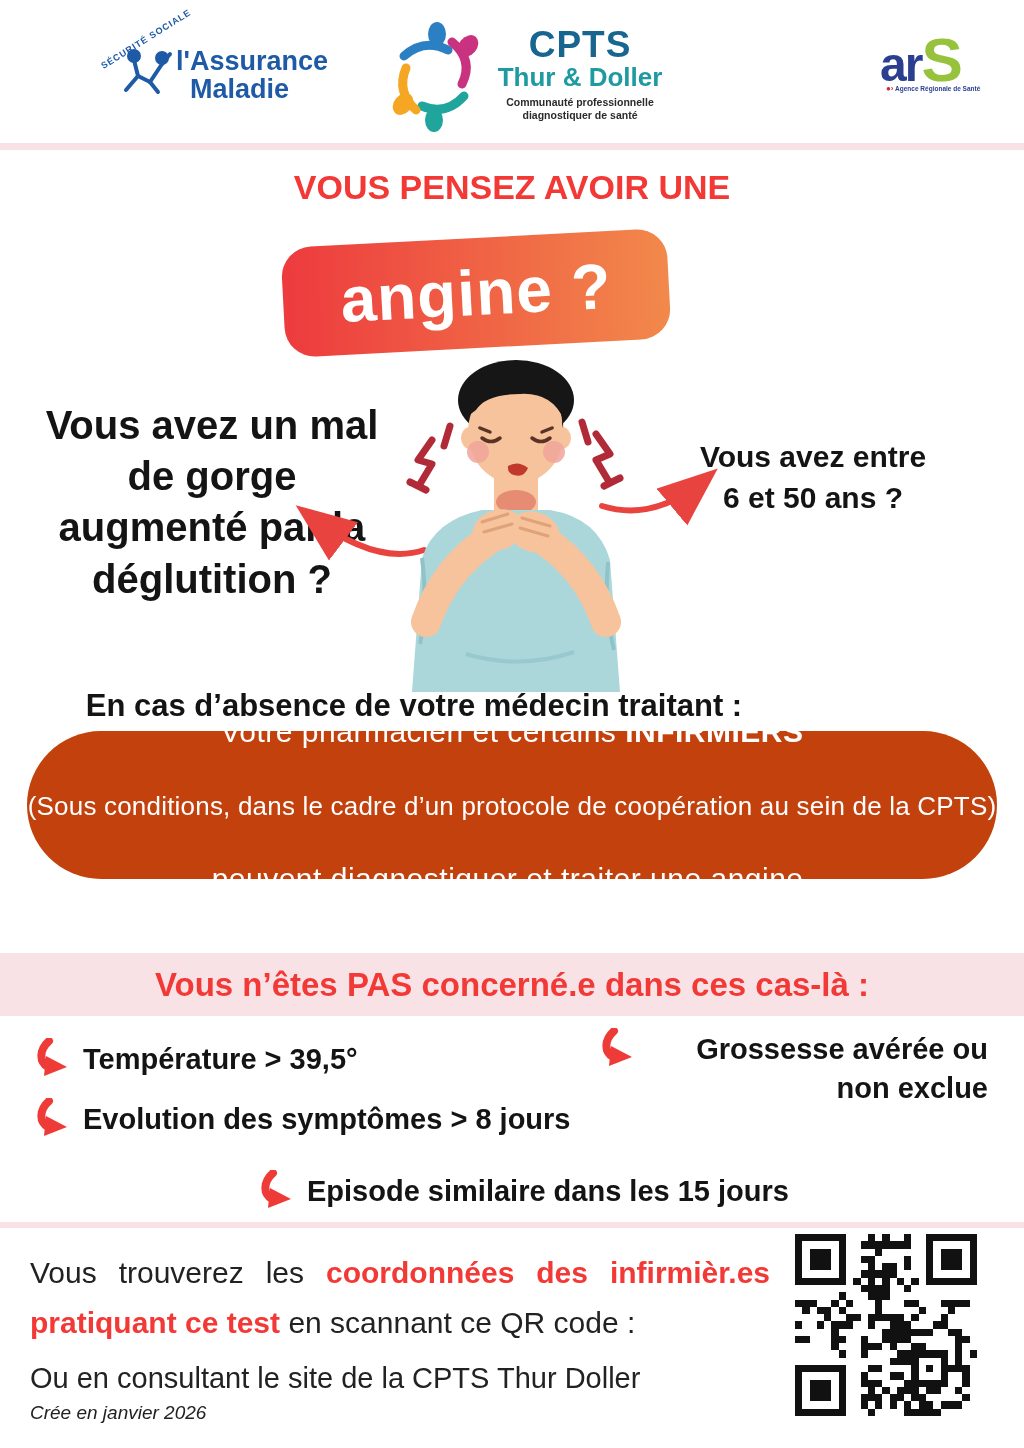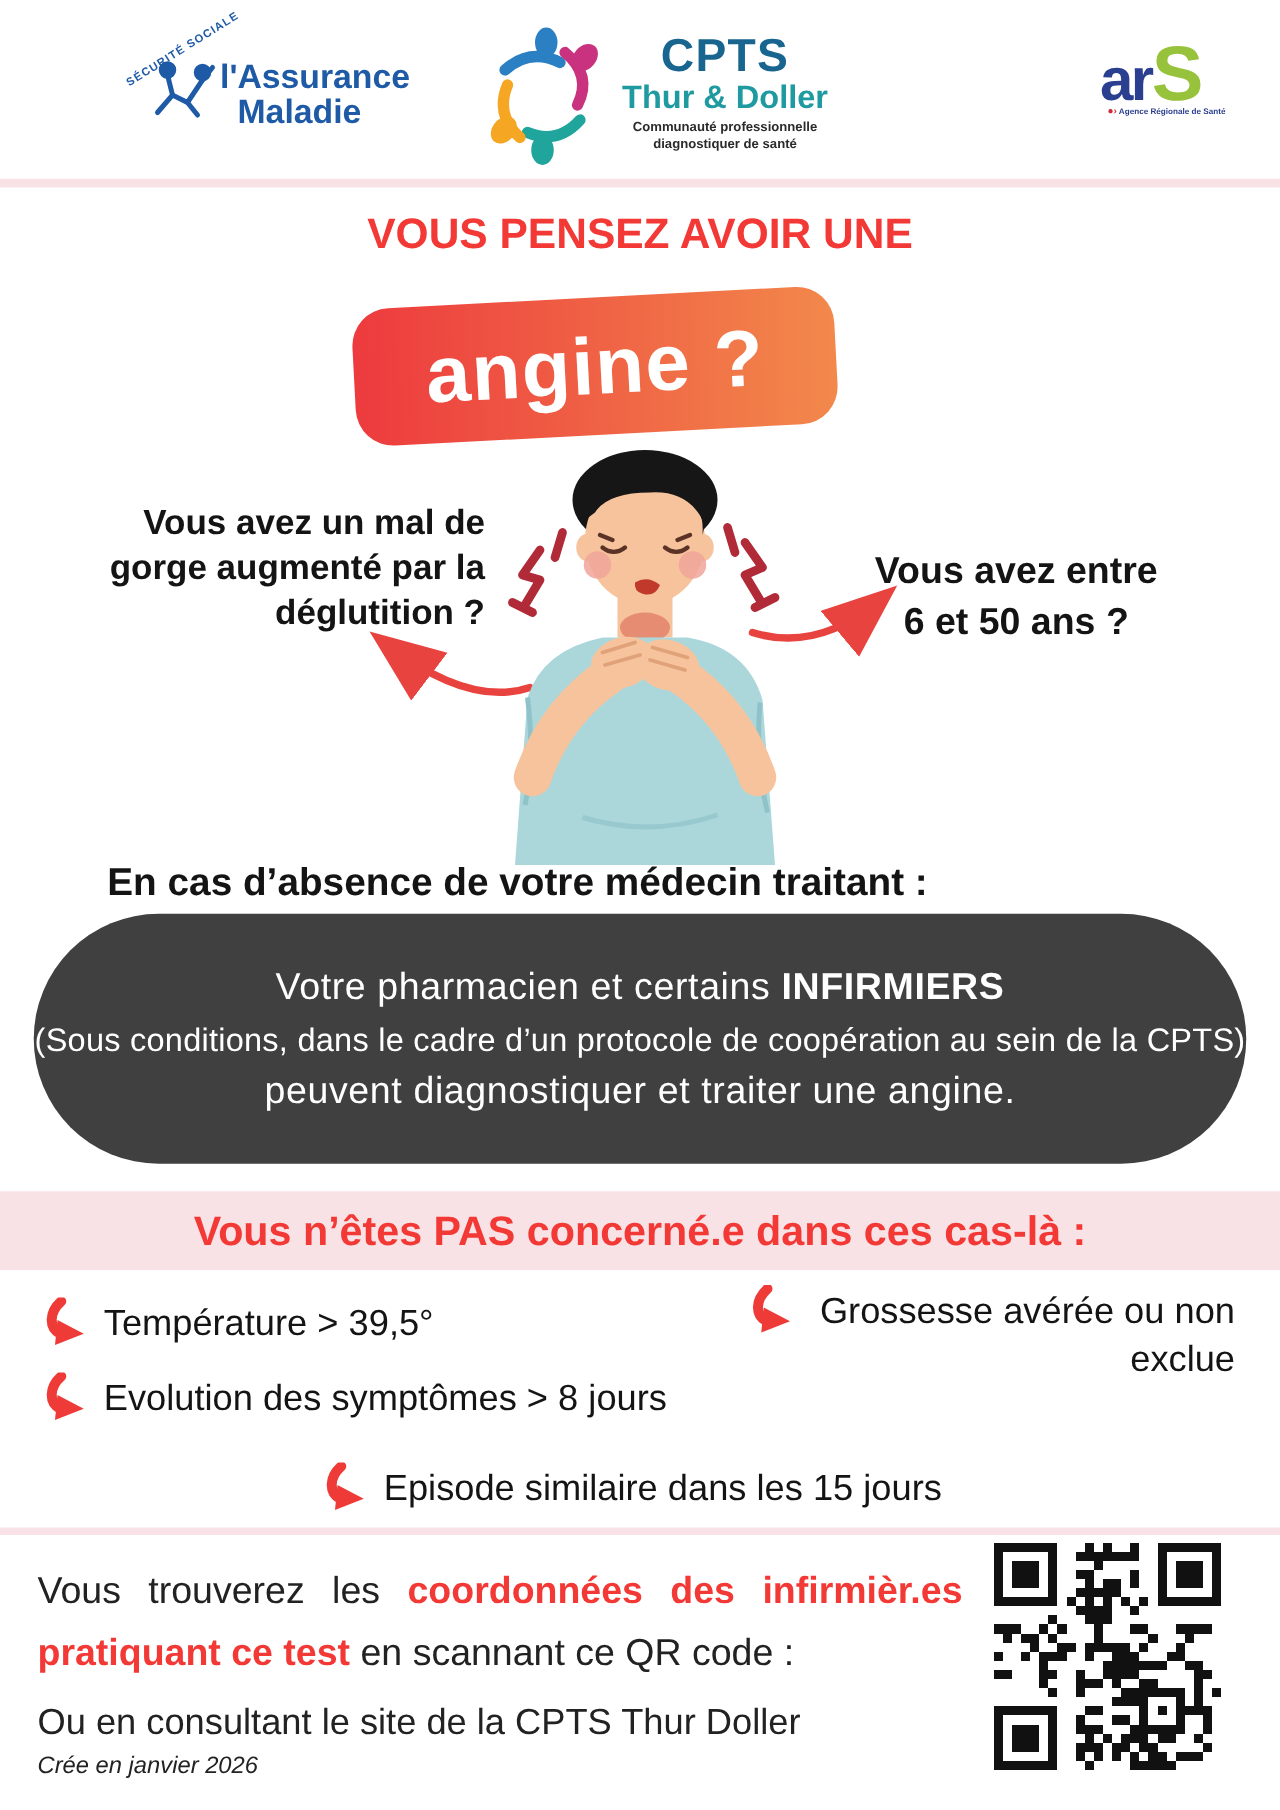--- a/index.html
+++ b/index.html
@@ -32,46 +32,46 @@
   #divider-bottom{top:1222px;height:6px;}
   
   .main-title{position:absolute;left:0;top:168px;width:1024px;text-align:center;
     font-size:34px;font-weight:800;color:#F23936;letter-spacing:0px;}
   .badge{position:absolute;left:283px;top:238px;width:386px;height:110px;
     background:linear-gradient(92deg,#ED3A3E 0%,#F2894B 100%);
     border-radius:30px;transform:rotate(-3deg);
     display:flex;align-items:center;justify-content:center;}
   .badge span{color:#fff;font-size:64px;font-weight:800;letter-spacing:1px;}
   
-  .q-left{position:absolute;left:36px;top:400px;width:352px;text-align:right;
-    font-size:28px;font-weight:800;line-height:1.28;color:#141414;}
+  .q-left{position:absolute;left:36px;top:400px;width:352px;text-align:center;
+    font-size:40px;font-weight:800;line-height:1.28;color:#141414;}
   .q-right{position:absolute;left:668px;top:437px;width:290px;text-align:center;
     font-size:30px;font-weight:800;line-height:1.35;color:#141414;}
   .arrow-svg{position:absolute;overflow:visible;}
   
   .person{position:absolute;left:370px;top:354px;width:292px;height:338px;}
   
   .subheading{position:absolute;left:0;top:688px;width:828px;text-align:center;
     font-size:31px;font-weight:800;color:#141414;}
-  .red-box{position:absolute;left:27px;top:731px;width:970px;height:200px;
-    background:#404040;border-radius:100px;
+  .red-box{position:absolute;left:27px;top:731px;width:970px;height:148px;
+    background:#c2410c;border-radius:100px;
     display:flex;flex-direction:column;align-items:center;justify-content:center;
-    color:#fff;text-align:center;}
+    color:#fff;text-align:center;gap:32px;}
   .rb-l1{font-size:30px;font-weight:400;letter-spacing:.5px;}
   .rb-l1 b{font-weight:800;}
   .rb-l2{font-size:26px;font-weight:400;margin-top:10px;letter-spacing:.2px;}
   .rb-l3{font-size:30px;font-weight:400;margin-top:8px;letter-spacing:.5px;}
   
   .banner{position:absolute;left:0;top:953px;width:1024px;height:63px;background:#F8E2E6;
     display:flex;align-items:center;justify-content:center;}
   .banner span{color:#F23936;font-size:33px;font-weight:800;}
   
   .excl-item{position:absolute;display:flex;align-items:flex-start;}
   .excl-icon{flex:0 0 auto;margin-right:14px;margin-top:-2px;}
-  .excl-text{font-size:29px;font-weight:400;color:#141414;line-height:1.35;}
+  .excl-text{font-size:29px;font-weight:700;color:#141414;line-height:1.35;}
   #excl-1{left:35px;top:1040px;}
   #excl-2{left:35px;top:1100px;}
   #excl-3{left:600px;top:1030px;width:400px;}
   #excl-3 .excl-text{text-align:right;width:340px;}
   #excl-4{left:600px;top:1098px;}
   #excl-5{left:259px;top:1172px;}
   
   .footer-p1{position:absolute;left:30px;top:1248px;width:740px;
     font-size:30px;font-weight:400;color:#222;line-height:1.65;text-align:justify;}
   .footer-p1 b{color:#F23936;font-weight:800;}

